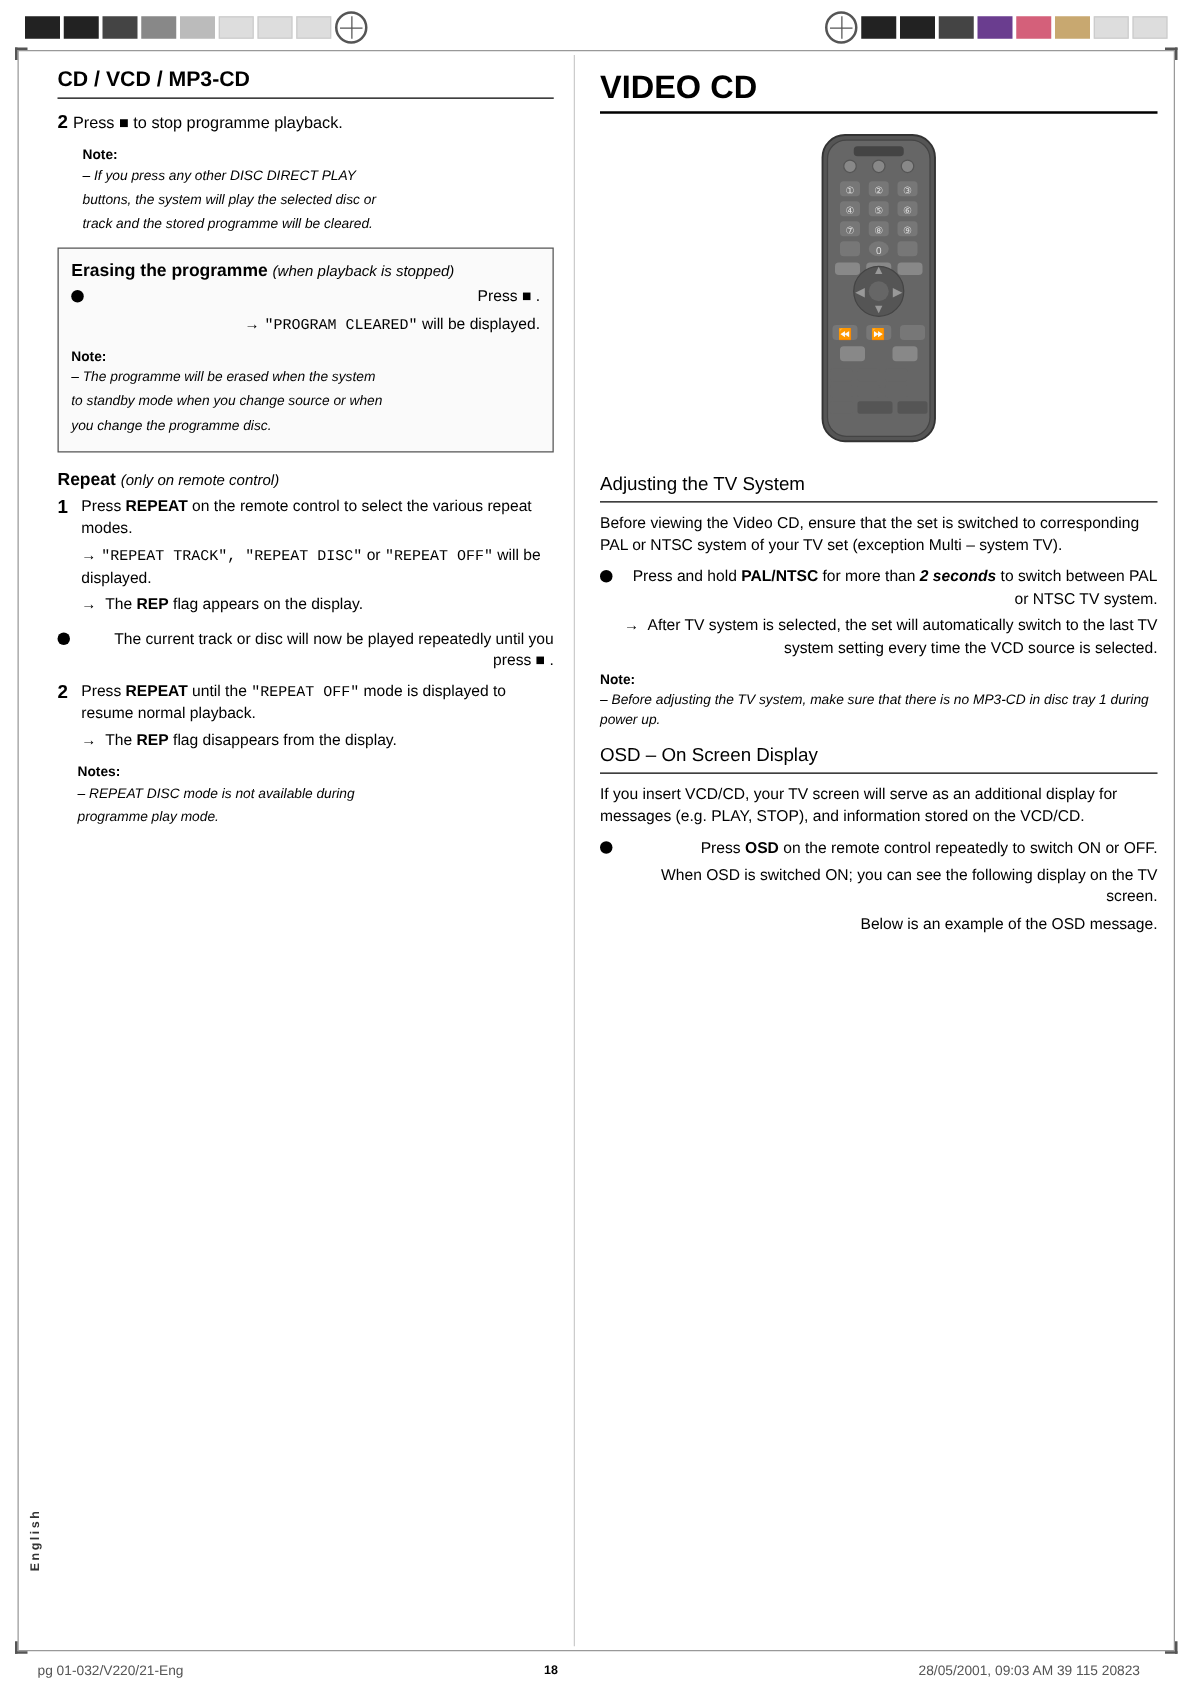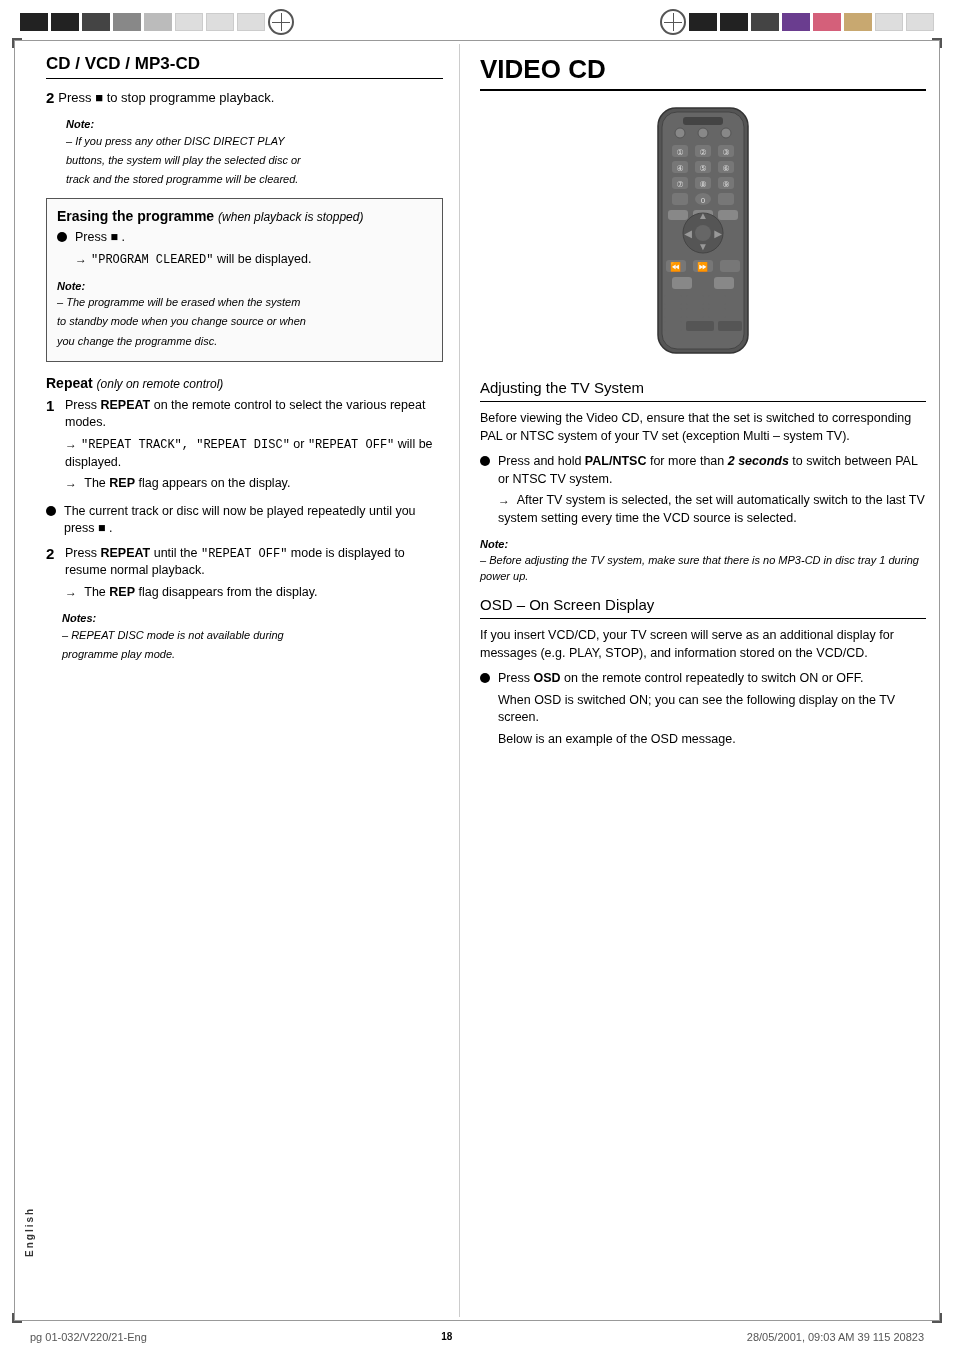--- a/index.html
+++ b/index.html
@@ -121,21 +121,20 @@
       margin-bottom: 6px;
     }
 
     .step-content {
       flex: 1;
     }
 
     p { margin-bottom: 4px; line-height: 1.4; }
 
     .note-label {
-      font-style: italic;
       font-weight: bold;
       font-size: 11px;
       margin-top: 4px;
       margin-bottom: 1px;
     }
     .note-text {
       font-style: italic;
       font-size: 11px;
       line-height: 1.4;
       margin-bottom: 4px;
@@ -150,20 +149,21 @@
     .subsection-title-italic {
       font-style: italic;
       font-weight: normal;
       font-size: 12px;
     }
 
     .bullet-row {
       display: flex;
       align-items: flex-start;
       margin-bottom: 3px;
+      text-align: right;
     }
     .bullet-dot {
       width: 10px;
       height: 10px;
       background: #000;
       border-radius: 50%;
       margin-right: 8px;
       margin-top: 3px;
       flex-shrink: 0;
     }
@@ -216,21 +216,21 @@
       padding-bottom: 3px;
       margin-bottom: 8px;
       margin-top: 10px;
     }
 
     
     .page-footer {
       position: absolute;
       bottom: 8px;
       left: 0;
-      right: 0;
+      right: 12px;
       display: flex;
       justify-content: space-between;
       padding: 0 30px;
       font-size: 11px;
       color: #555;
     }
 
     .page-number-left {
       font-weight: bold;
       font-size: 10px;

